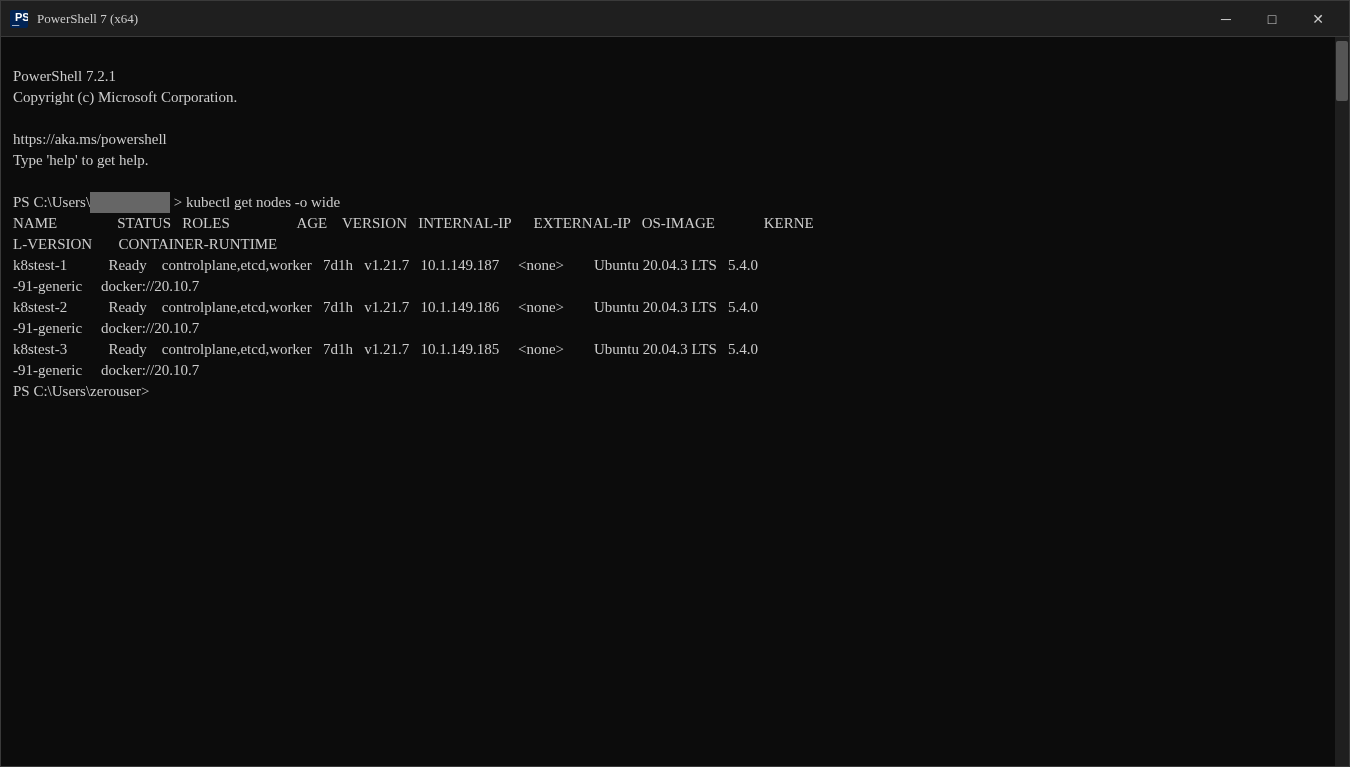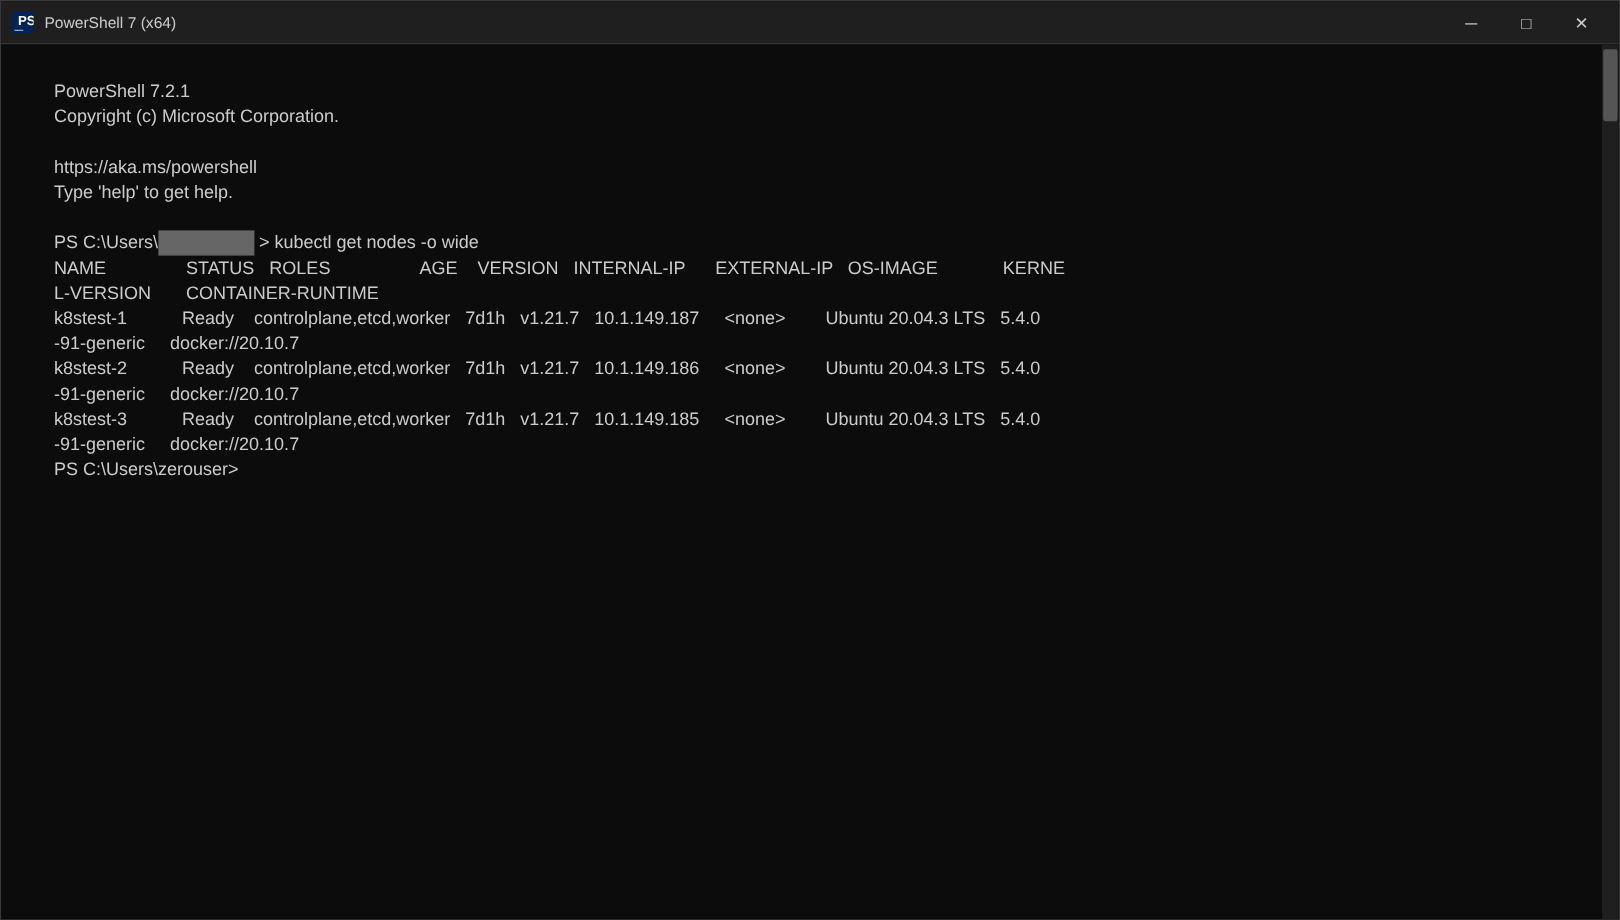--- a/index.html
+++ b/index.html
@@ -44,21 +44,21 @@
       justify-content: center;
       color: #4fc3f7;
       font-size: 16px;
       font-weight: bold;
     }
 
     .titlebar-title {
       flex: 1;
       color: #cccccc;
       font-size: 13px;
-      font-family: Liberation Sans, sans-serif;
+      font-family: Liberation Serif, serif;
     }
 
     .titlebar-controls {
       display: flex;
       gap: 0;
     }
 
     .titlebar-btn {
       width: 46px;
       height: 36px;
@@ -79,22 +79,21 @@
       padding: 8px 12px;
       overflow: hidden;
       position: relative;
     }
 
     .terminal-text {
       color: #cccccc;
       font-size: 15px;
       line-height: 1.4;
       white-space: pre;
-      font-family: Liberation Sans, sans-serif;
-      margin-left: 32px;
+      font-family: Liberation Serif, serif;
     }
 
     .scrollbar {
       position: absolute;
       right: 0;
       top: 0;
       width: 14px;
       height: 100%;
       background: #1f1f1f;
     }

